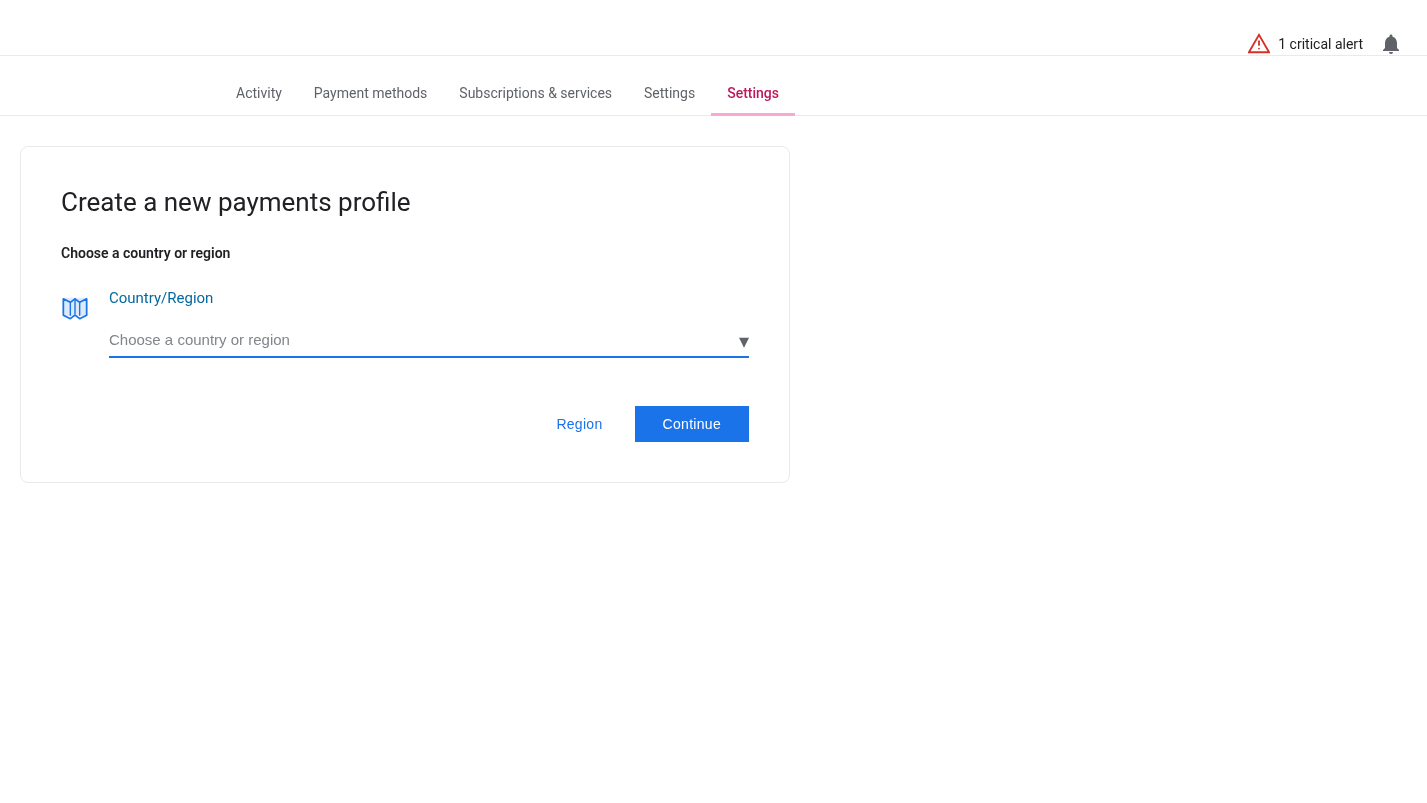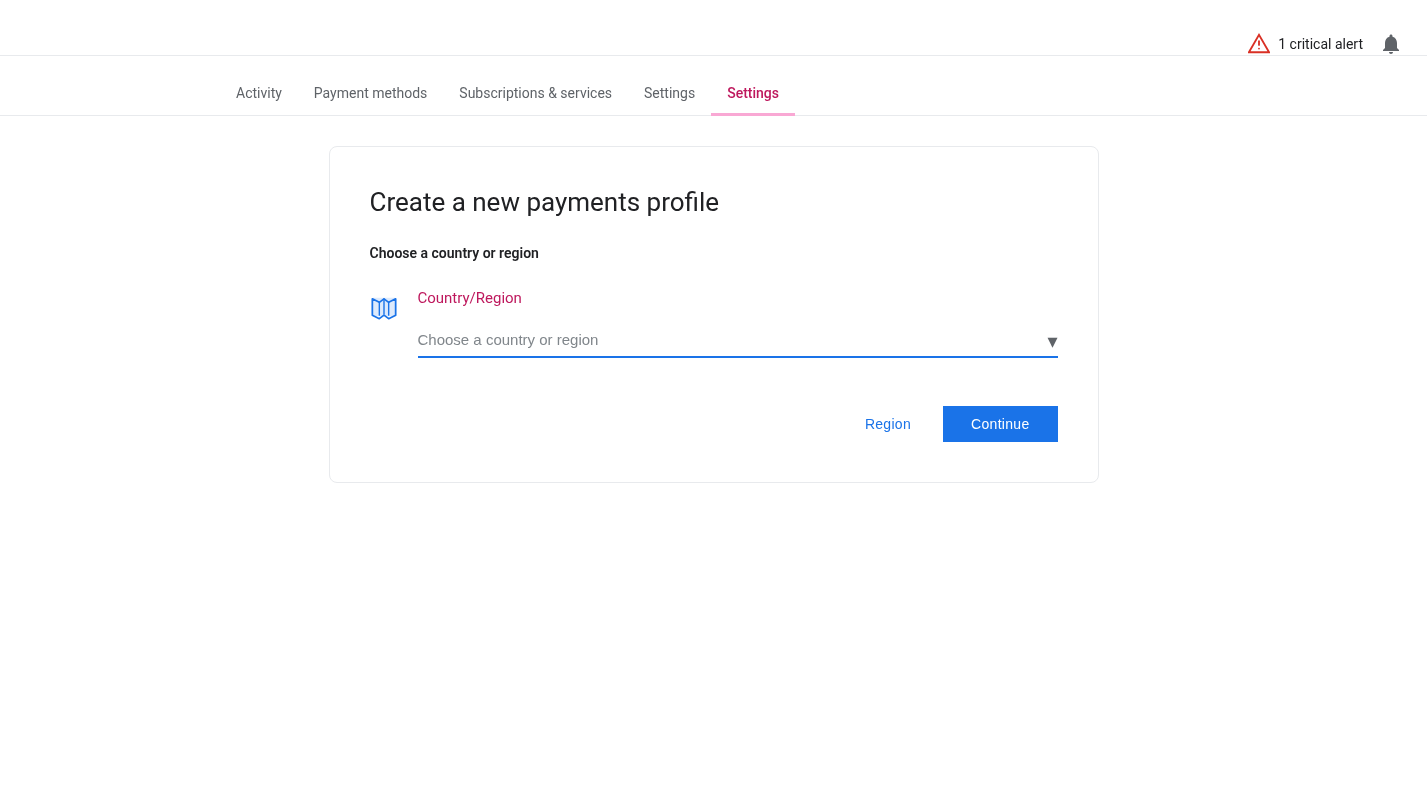--- a/index.html
+++ b/index.html
@@ -83,21 +83,20 @@
 
     .nav-tab.active {
       color: #be185d;
       border-bottom: 3px solid #f9a8d4;
       font-weight: 500;
     }
 
     
     .main-content {
       display: flex;
-      justify-content: center;
       padding: 30px 20px;
     }
 
     .card {
       background: #fff;
       border: 1px solid #e8eaed;
       border-radius: 8px;
       width: 770px;
       padding: 40px 40px 40px 40px;
     }
@@ -123,21 +122,21 @@
       margin-bottom: 20px;
     }
 
     .field-icon {
       margin-top: 4px;
       flex-shrink: 0;
     }
 
     .field-label {
       font-size: 15px;
-      color: #be185d;
+      color: #0369a1;
       font-weight: 400;
       margin-bottom: 16px;
     }
 
     .field-content {
       flex: 1;
     }
 
     .select-wrapper {
       position: relative;

